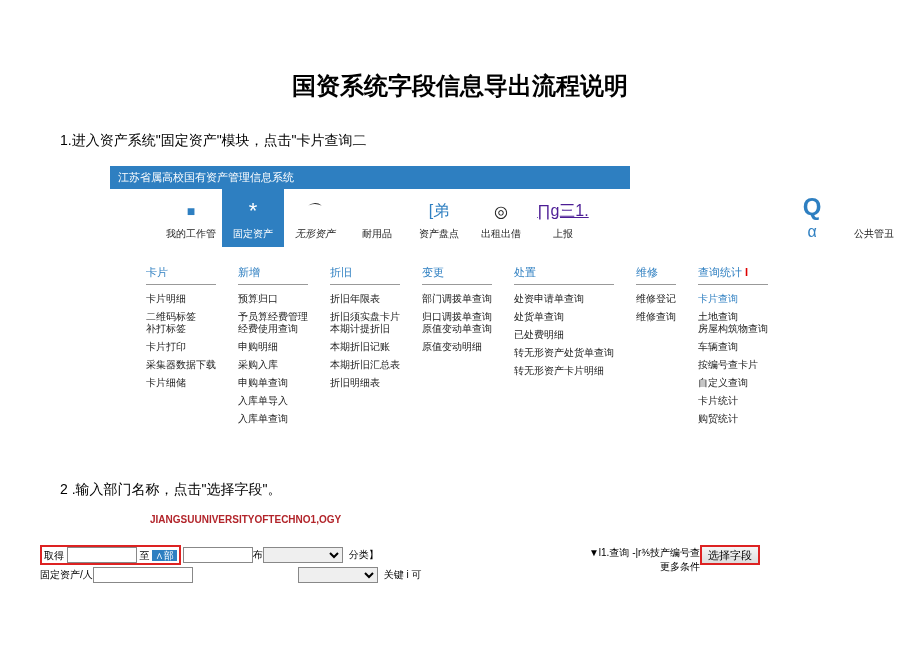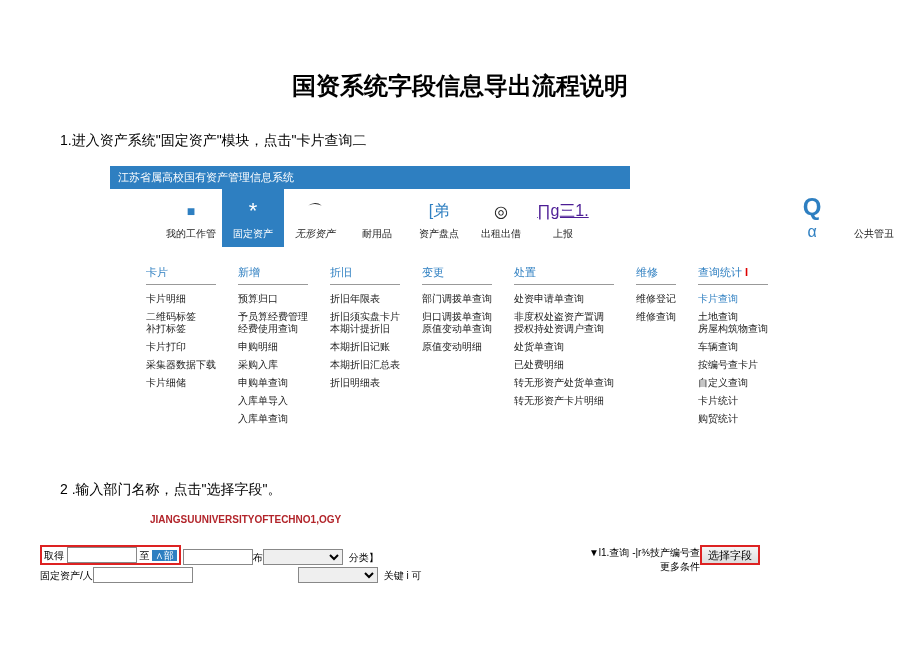--- a/index.html
+++ b/index.html
@@ -28,21 +28,21 @@
     .menu-col a.blue { color: #2E7FC1; }
     .menu-col.highlight h4 { color: #2E7FC1; }
     .red-mark { color: #D00; font-weight: bold; }
     
     .section2 { margin-top: 50px; }
     
     .s2-logo { margin-left: 150px; font-size: 10px; font-weight: bold; color: #B2242A; margin-bottom: 20px; letter-spacing: 0; }
     
     .s2-row { display: flex; align-items: flex-start; margin-left: 40px; }
     .s2-left { width: 400px; }
-    .s2-leftrow { display: flex; align-items: flex-end; margin-bottom: 2px; font-size: 10px; }
+    .s2-leftrow { display: flex; align-items: center; margin-bottom: 2px; font-size: 10px; }
     .lbl { font-size: 10px; }
     .inp { border: 1px solid #888; height: 16px; font-size: 10px; padding: 0 2px; }
     .sel { border: 1px solid #888; height: 16px; font-size: 10px; }
     .redbox { border: 2px solid #D22; display: inline-block; padding: 0 2px; }
     
     .s2-mid { width: 260px; font-size: 10px; text-align: right; }
     
     .s2-right { width: 100px; }
     .select-field-btn { border: 2px solid #D22; padding: 2px 6px; font-size: 11px; background: linear-gradient(#f5f5f5,#ddd); cursor:pointer; }
   </style>
@@ -127,21 +127,20 @@
       </div>
       <div class="menu-col">
         <h4>变更</h4>
         <a>部门调拨单查询</a>
         <a>归口调拨单查询<br>原值变动单查询</a>
         <a>原值变动明细</a>
       </div>
       <div class="menu-col">
         <h4>处置</h4>
         <a>处资申请单查询</a>
-        <a>非度权处盗资产置调<br>授权持处资调户查询</a>
         <a>处货单查询</a>
         <a>已处费明细</a>
         <a>转无形资产处货单查询</a>
         <a>转无形资产卡片明细</a>
       </div>
       <div class="menu-col">
         <h4>维修</h4>
         <a>维修登记</a>
         <a>维修查询</a>
       </div>

